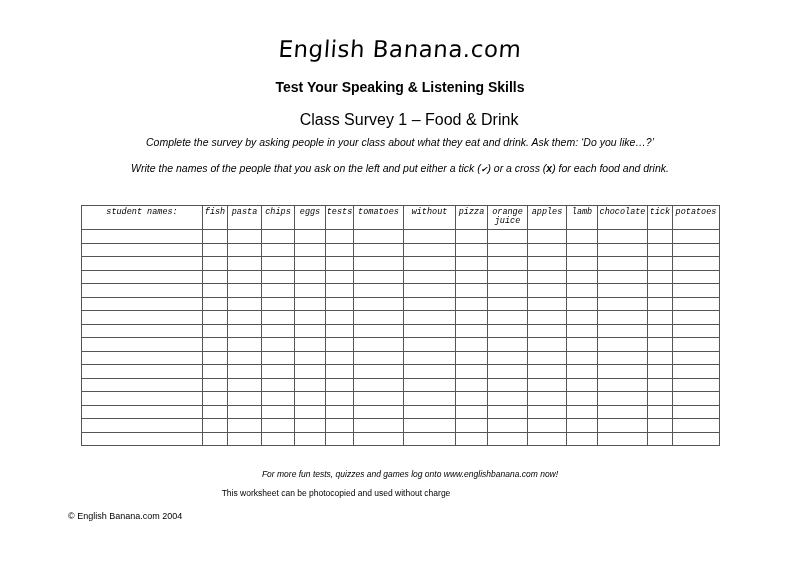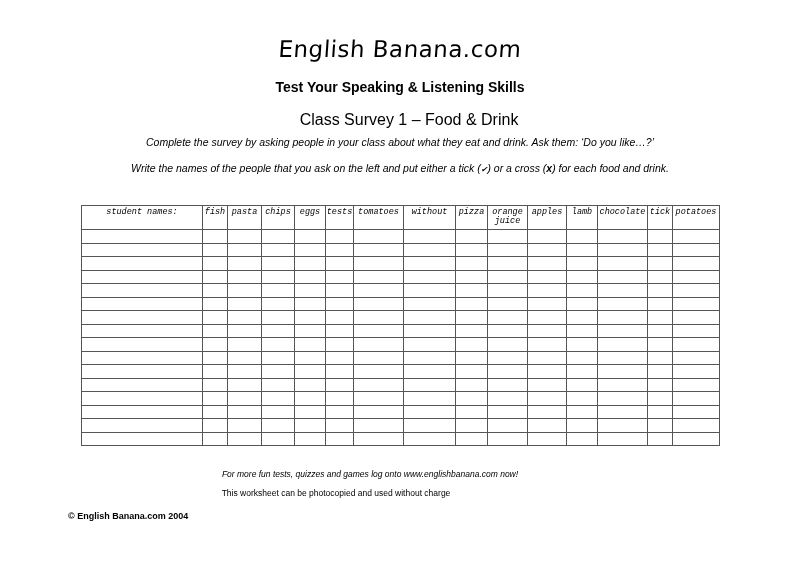--- a/index.html
+++ b/index.html
@@ -7,23 +7,23 @@
   .brand { position: absolute; top: 36px; left: 0; width: 800px; text-align: center; font-family: "DejaVu Sans", sans-serif; font-size: 23px; letter-spacing: 0.5px; font-weight: normal; transform: skewX(-4deg); }
   .title { position: absolute; top: 79px; left: 0; width: 800px; text-align: center; font-size: 14px; font-weight: bold; }
   .subtitle { position: absolute; top: 111px; left: 9px; width: 800px; text-align: center; font-size: 16px; }
   .instr1 { position: absolute; top: 136px; left: 0; width: 800px; text-align: center; font-size: 10.5px; font-style: italic; }
   .instr2 { position: absolute; top: 162px; left: 0; width: 800px; text-align: center; font-size: 10.5px; font-style: italic; }
   .instr2 b { font-style: italic; }
   table.survey { position: absolute; top: 205px; left: 81px; border-collapse: collapse; table-layout: fixed; width: 639px; }
   table.survey th, table.survey td { border: 1px solid #555; padding: 0; }
   table.survey th { height: 21px; font-size: 8.5px; font-style: italic; font-weight: normal; vertical-align: top; text-align: center; line-height: 9px; padding-top: 2px; font-family: Liberation Mono, monospace; }
   table.survey td { height: 12.5px; }
-  .footer1 { position: absolute; top: 469px; left: 0; width: 740px; text-align: center; font-size: 8.5px; font-style: italic; }
+  .footer1 { position: absolute; top: 469px; left: 0; width: 740px; text-align: center; font-size: 8.5px; font-style: italic; padding-left: 40px; }
   .footer2 { position: absolute; top: 488px; left: 0; width: 672px; text-align: center; font-size: 8.5px; }
-  .copyright { position: absolute; top: 511px; left: 68px; font-size: 9px; font-weight: bold; }
+  .copyright { position: absolute; top: 511px; left: 68px; font-size: 9px; }
 </style>
 </head>
 <body>
 
 <div class="brand">English Banana.com</div>
 <div class="title">Test Your Speaking &amp; Listening Skills</div>
 <div class="subtitle">Class Survey 1 – Food &amp; Drink</div>
 
 <div class="instr1">Complete the survey by asking people in your class about what they eat and drink. Ask them: ‘Do you like…?’</div>
 <div class="instr2">

